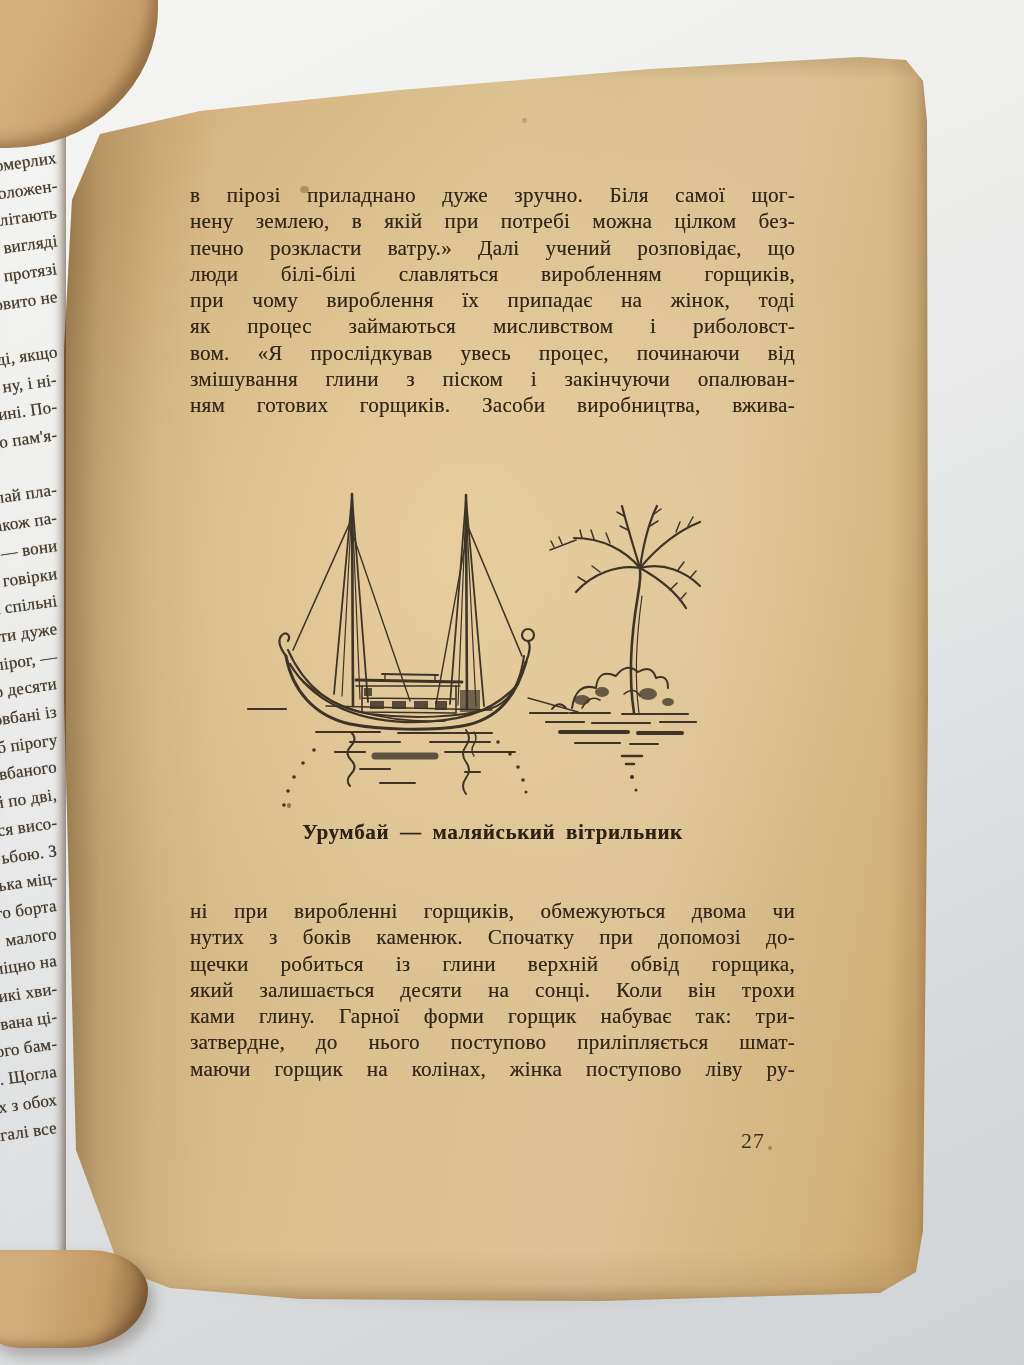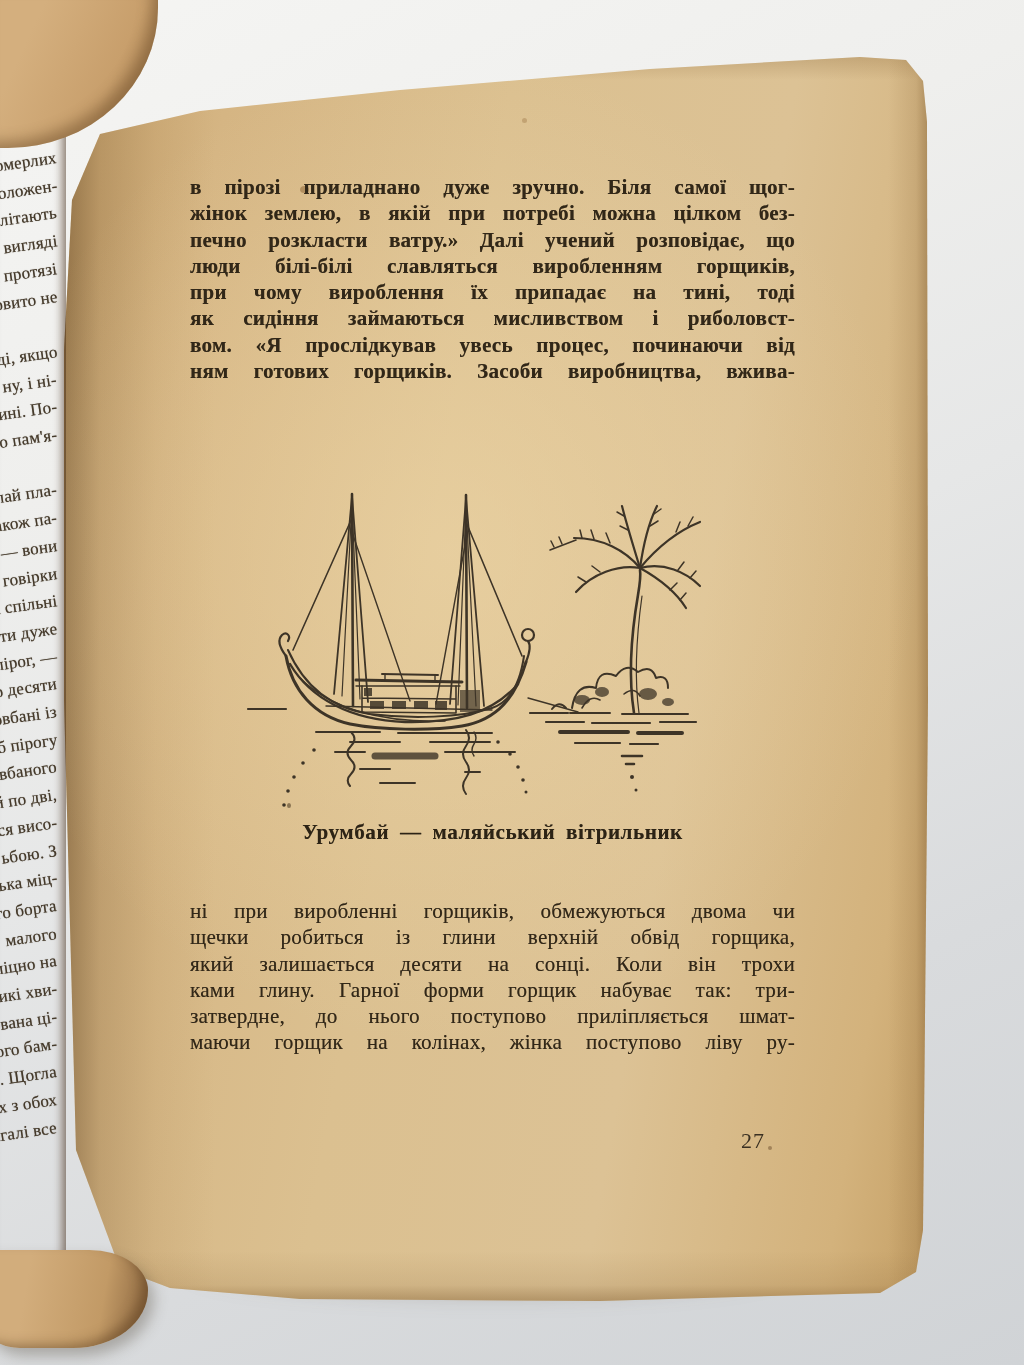--- a/index.html
+++ b/index.html
@@ -46,21 +46,21 @@
     box-shadow:inset -10px -10px 14px -4px rgba(95,64,32,.45);}
   .curl-bottom{position:absolute;left:-12px;top:1250px;width:160px;height:98px;
     border-radius:0 55% 70% 30% / 0 62% 88% 30%;
     background:linear-gradient(100deg,#d2ad7c 25%,#c29a66 70%,#8f6a42 96%);
     box-shadow:inset -9px -6px 12px -3px rgba(90,60,30,.5),6px 8px 14px rgba(80,72,58,.35);}
   
   .content{position:absolute;left:0;top:0;width:1024px;height:1365px;color:#312718;}
   .para{position:absolute;left:190px;width:605px;font-size:21px;line-height:26.3px;
     letter-spacing:.3px;color:#312718;text-shadow:.2px .2px .4px rgba(49,39,24,.55);}
   .para .line{text-align:justify;text-align-last:justify;white-space:nowrap;}
-  #para-top{top:174px;font-weight:bold;}
+  #para-top{top:182px;}
   #para-bottom{top:898px;}
   .caption{position:absolute;left:190px;top:820px;width:605px;text-align:center;
     font-weight:bold;font-size:21px;letter-spacing:.6px;word-spacing:5px;color:#2c2315;
     text-shadow:.2px .2px .4px rgba(44,35,21,.5);}
   .page-num{position:absolute;left:690px;top:1128px;width:75px;text-align:right;
     font-size:22px;color:#3a3022;letter-spacing:1px;}
   .figure{position:absolute;left:230px;top:480px;width:520px;height:330px;}
   .figure svg{width:100%;height:100%;}
 </style>
 </head>
@@ -74,26 +74,27 @@
   <div class="stain s1"></div>
   <div class="stain s2"></div>
   <div class="stain s3"></div>
   <div class="stain s4"></div>
 
   <div class="content">
 
     <div class="para" id="para-top">
 
     <div class="line" style="--i: 0;">в пірозі приладнано дуже зручно. Біля самої щог-</div>
-        <div class="line" style="--i: 2;">жінок землею, в якій при потребі можна цілком без-</div>
+        <div class="line" style="--i: 2;">нену землею, в якій при потребі можна цілком без-</div>
         <div class="line" style="--i: 3;">печно розкласти ватру.» Далі учений розповідає, що</div>
         <div class="line" style="--i: 4;">люди білі-білі славляться виробленням горщиків,</div>
-        <div class="line" style="--i: 5;">при чому вироблення їх припадає на тині, тоді</div>
-        <div class="line" style="--i: 6;">як сидіння займаються мисливством і риболовст-</div>
+        <div class="line" style="--i: 5;">при чому вироблення їх припадає на жінок, тоді</div>
+        <div class="line" style="--i: 6;">як процес займаються мисливством і риболовст-</div>
         <div class="line" style="--i: 7;">вом. «Я прослідкував увесь процес, починаючи від</div>
+        <div class="line" style="--i: 8;">змішування глини з піском і закінчуючи опалюван-</div>
         <div class="line" style="--i: 9;">ням готових горщиків. Засоби виробництва, вжива-</div>
       </div>
 
     <div class="figure">
       <svg viewBox="0 0 520 330" xmlns="http://www.w3.org/2000/svg">
         <g stroke="#30281e" fill="none" stroke-linecap="round" stroke-linejoin="round" opacity="0.92">
           <g>
 
             <path d="M123 226 L122 14" stroke-width="2.6"></path>
             <path d="M237 228 L236 15" stroke-width="2.6"></path>
@@ -193,20 +194,21 @@
           </g>
         </g>
       </svg>
     </div>
 
     <div class="caption">Урумбай — маляйський вітрильник</div>
 
     <div class="para" id="para-bottom">
 
     <div class="line" style="--i: 0;">ні при виробленні горщиків, обмежуються двома чи</div>
+        <div class="line" style="--i: 2;">нутих з боків каменюк. Спочатку при допомозі до-</div>
         <div class="line" style="--i: 3;">щечки робиться із глини верхній обвід горщика,</div>
         <div class="line" style="--i: 4;">який залишається десяти на сонці. Коли він трохи</div>
         <div class="line" style="--i: 6;">ками глину. Гарної форми горщик набуває так: три-</div>
         <div class="line" style="--i: 5;">затвердне, до нього поступово приліпляється шмат-</div>
         <div class="line" style="--i: 7;">маючи горщик на колінах, жінка поступово ліву ру-</div>
       </div>
 
     <div class="page-num">27</div>
   </div>
 

